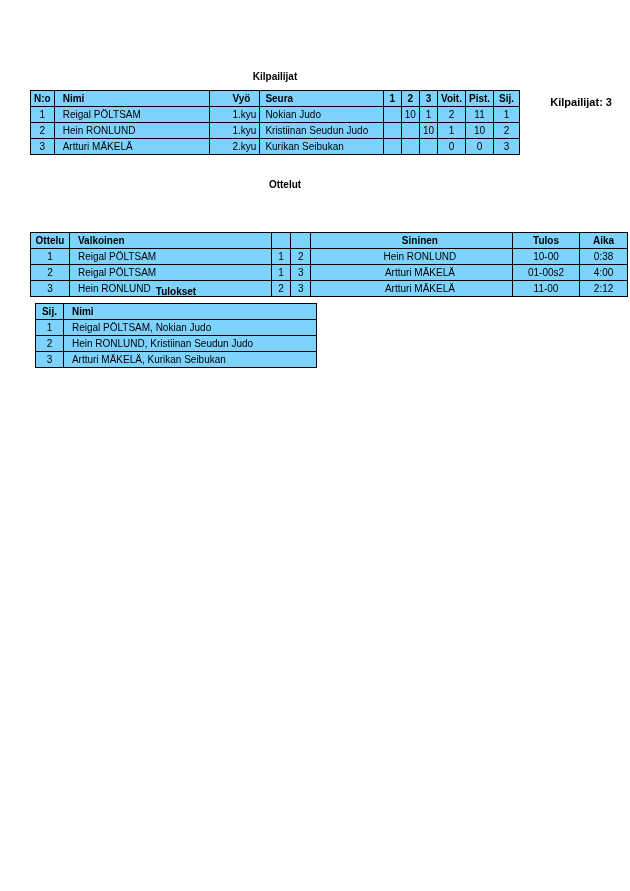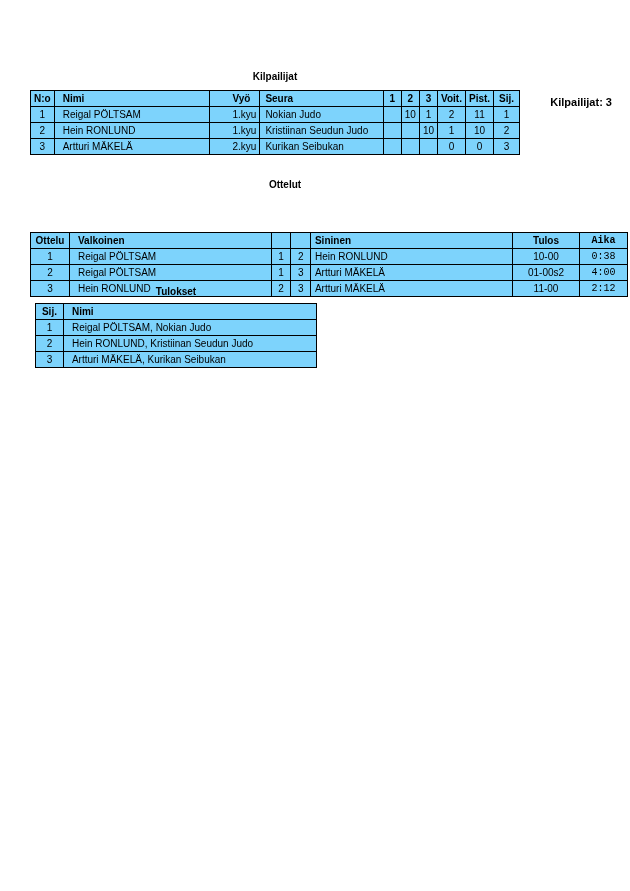--- a/index.html
+++ b/index.html
@@ -74,23 +74,23 @@
   #tbl-kilpailijat .col-vyo    { width: 44px;  text-align: left; padding-left: 22px; }
   #tbl-kilpailijat .col-seura  { width: 124px; text-align: left; padding-left: 5px; margin-top: 48px; }
   #tbl-kilpailijat .col-m      { width: 18px;  text-align: center; }
   #tbl-kilpailijat .col-s      { width: 26px;  text-align: center; }
 
   
   #tbl-ottelut { top: 196px; left: 30px; width: 598px; margin-top: 36px; }
   #tbl-ottelut .col-ottelu { width: 30px; text-align: center; }
   #tbl-ottelut .col-valk   { width: 186px; text-align: left; padding-left: 8px; }
   #tbl-ottelut .col-pt     { width: 18px; text-align: center; }
-  #tbl-ottelut .col-sin    { width: 186px; text-align: left; padding-left: 4px; }
+  #tbl-ottelut .col-sin    { width: 186px; text-align: center; padding-left: 20px; }
   #tbl-ottelut .col-tulos  { width: 62px; text-align: center; }
-  #tbl-ottelut .col-aika   { width: 44px; text-align: center; font-family: Liberation Mono, monospace; }
+  #tbl-ottelut .col-aika   { width: 44px; text-align: center; }
 
   
   #tbl-tulokset { top: 303px; left: 35px; width: 282px; }
   #tbl-tulokset .col-sij  { width: 28px; text-align: center; }
   #tbl-tulokset .col-name { width: 254px; text-align: left; padding-left: 8px; }
 </style>
 </head>
 <body>
 
 <div class="page">

